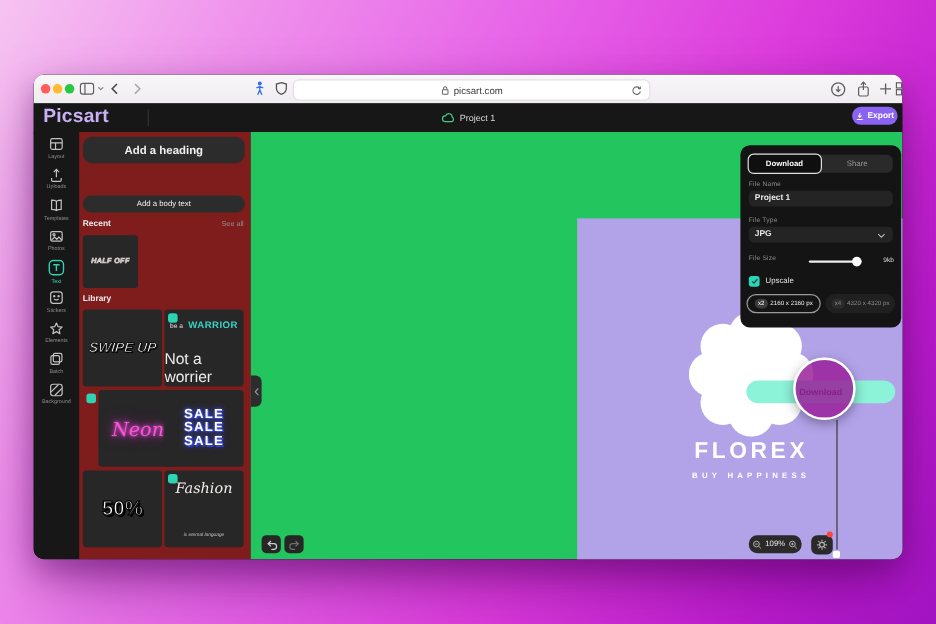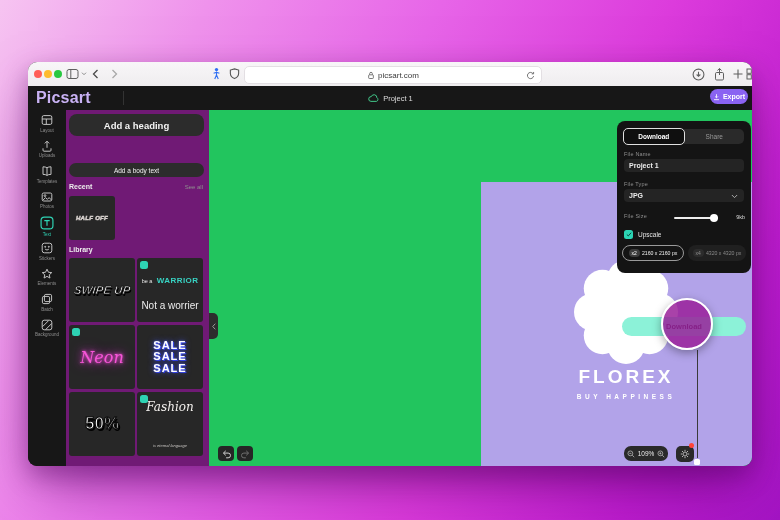--- a/index.html
+++ b/index.html
@@ -22,32 +22,32 @@
   .proj{position:absolute;left:0;top:0;width:724px;height:24px;display:flex;align-items:center;justify-content:center;gap:4px;color:#dcdcdc;font-size:7.5px;}
   .export-btn{position:absolute;left:682px;top:3px;width:38px;height:15px;border-radius:8px;background:#8a63f2;
     display:flex;align-items:center;justify-content:center;gap:3px;color:#fff;font-size:7px;font-weight:600;}
   
   .rail{position:absolute;left:0;top:48px;width:38px;height:356px;background:#171717;}
   .rail-item{position:absolute;left:0;width:38px;height:25px;display:flex;flex-direction:column;align-items:center;color:#c2c2c2;}
   .rail-item .lbl{font-size:4.5px;color:#8f8f8f;margin-top:1.5px;}
   .rail-item.active{color:#2fd3b4;}
   .rail-item.active .lbl{color:#2fd3b4;}
   
-  .panel{position:absolute;left:38px;top:48px;width:143px;height:356px;background:#701a75;}
+  .panel{position:absolute;left:38px;top:48px;width:143px;height:356px;background:#7f1d1d;}
   .p-btn{position:absolute;left:3px;width:135px;background:#2c2c2c;border-radius:8px;color:#f2f2f2;
     display:flex;align-items:center;justify-content:center;}
   .sec-lbl{font-size:7px;font-weight:700;color:#ededed;}
   .see-all{font-size:6px;color:#8f8f8f;}
   .tile{position:absolute;background:#272727;border-radius:3px;display:flex;flex-direction:column;align-items:center;justify-content:center;overflow:hidden;}
   .badge{position:absolute;width:8px;height:8px;border-radius:2.5px;background:#2ed3b4;z-index:3;}
   .t-halfoff{font-size:6px;font-weight:800;font-style:italic;letter-spacing:.3px;color:transparent;-webkit-text-stroke:.6px #d6d0cd;text-shadow:0 0 .5px #b9b3b0;}
   .t-swipe{font-size:11.5px;font-weight:900;font-style:italic;color:#fff;-webkit-text-stroke:.8px #0d0d0d;text-shadow:1px 1.5px 0 #000;transform:skewX(-6deg);}
   .t-warr-pre{font-size:5.5px;color:#e8e8e8;}
   .t-warr{font-size:8px;font-weight:800;color:#38d3c3;letter-spacing:.4px;}
-  .t-warr2{font-size:10px;color:#ececec;margin-top:13px;}
+  .t-warr2{font-size:13px;color:#ececec;margin-top:13px;}
   .t-neon{font-family:"DejaVu Serif",serif;font-style:italic;font-size:16px;color:#f655d8;
     text-shadow:0 0 3px #f050d0,0 0 7px #c93bbc,0 0 13px #a22ba0;}
   .t-sale{font-size:11px;font-weight:900;color:#fff;letter-spacing:1px;line-height:1.02;text-align:center;
     text-shadow:0 0 2px #5566ff,1.2px 1.2px 0 #2c3bd8,0 0 6px #4454f0;}
   .t-fifty{font-size:17px;font-weight:900;color:#fff;-webkit-text-stroke:1.2px #0a0a0a;text-shadow:1.5px 2px 0 #000;}
   .t-fashion{font-family:"DejaVu Serif",serif;font-style:italic;font-size:12px;color:#f2efec;}
   .t-fashion-sub{font-size:4px;color:#c9c6c3;margin-top:1px;font-style:italic;}
   
   .canvas-area{position:absolute;left:181px;top:48px;width:543px;height:356px;background:#22c55e;}
   .design{position:absolute;left:272px;top:72px;width:290px;height:314px;background:#b2a3e9;}
@@ -272,21 +272,21 @@
       <span class="abs sec-lbl" style="left:3px;top:136px;">Library</span>
       <div class="tile" style="left:3px;top:148px;width:66px;height:64px;">
         <span class="t-swipe">SWIPE UP</span>
       </div>
       <div class="tile" style="left:71px;top:148px;width:66px;height:64px;">
         <div><span class="t-warr-pre">be a</span>
           <span class="t-warr">WARRIOR</span></div>
         <div class="t-warr2">Not a worrier</div>
       </div>
       <div class="badge" style="left:74px;top:151px;"></div>
-      <div class="tile" style="left:3px;top:215px;width:66px;height:64px;text-align:center;">
+      <div class="tile" style="left:16px;top:215px;width:66px;height:64px;text-align:center;">
         <span class="t-neon">Neon</span>
       </div>
       <div class="badge" style="left:6px;top:218px;"></div>
       <div class="tile" style="left:71px;top:215px;width:66px;height:64px;">
         <div class="t-sale">
             <div>SALE</div>
             <div>SALE</div>
             <div>SALE</div>
           </div>
       </div>

